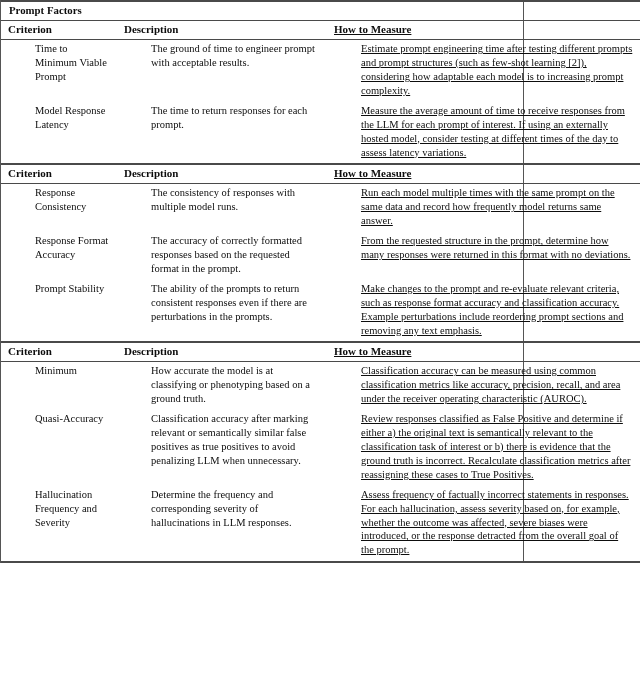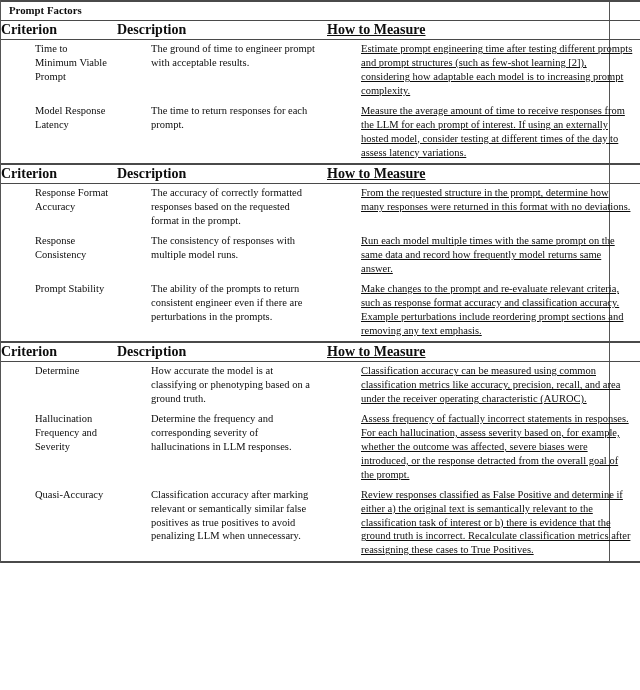--- a/index.html
+++ b/index.html
@@ -9,21 +9,21 @@
   }
   body {
     width: 640px;
     height: 690px;
     font-family: "Liberation Serif", "DejaVu Serif", serif;
     color: #0d0d0d;
     overflow: hidden;
   }
 
   .table-wrap {
-    width: 610px;
+    width: 524px;
     box-sizing: border-box;
   }
 
   table.spec-table {
     width: 640px;
     border-collapse: collapse;
     table-layout: fixed;
     font-size: 10.5px;
     line-height: 13.9px;
   }
@@ -54,22 +54,22 @@
     font-weight: bold;
     font-size: 10.8px;
     padding: 2px 0 2px 8px;
     border-bottom: 1.2px solid #4a4a4a;
     white-space: nowrap;
   }
 
   
   tr.colhead-row > td {
     font-weight: bold;
-    font-size: 14px;
-    padding: 2px 6px 2px 0;
+    font-size: 11px;
+    padding: 2px 6px 2px 7px;
     border-bottom: 1.2px solid #4a4a4a;
     vertical-align: top;
     white-space: nowrap;
     margin-left: 35px;
   }
 
   
   tr.body-row > td {
     vertical-align: top;
     padding: 2.5px 8px 3.5px 0;
@@ -135,90 +135,90 @@
         <tr class="rule-bottom">
           <td colspan="3"></td>
         </tr>
         <tr class="colhead-row">
           <td class="col-criterion">Criterion</td>
           <td class="col-description">Description</td>
           <td class="col-measure">How to Measure</td>
         </tr>
         <tr class="body-row">
           <td class="col-criterion">
+            <span class="cell-text">Response Consistency</span>
+          </td>
+          <td class="col-description">
+            <span class="cell-text">The consistency of responses with multiple model runs.</span>
+          </td>
+          <td class="col-measure">
+            <span class="cell-text">Run each model multiple times with the same prompt on the same data and record how frequently model returns same answer.</span>
+          </td>
+        </tr>
+        <tr class="body-row">
+          <td class="col-criterion">
             <span class="cell-text">Response Format Accuracy</span>
           </td>
           <td class="col-description">
             <span class="cell-text">The accuracy of correctly formatted responses based on the requested format in the prompt.</span>
           </td>
           <td class="col-measure">
             <span class="cell-text">From the requested structure in the prompt, determine how many responses were returned in this format with no deviations.</span>
           </td>
         </tr>
         <tr class="body-row">
           <td class="col-criterion">
-            <span class="cell-text">Response Consistency</span>
-          </td>
-          <td class="col-description">
-            <span class="cell-text">The consistency of responses with multiple model runs.</span>
-          </td>
-          <td class="col-measure">
-            <span class="cell-text">Run each model multiple times with the same prompt on the same data and record how frequently model returns same answer.</span>
-          </td>
-        </tr>
-        <tr class="body-row">
-          <td class="col-criterion">
             <span class="cell-text">Prompt Stability</span>
           </td>
           <td class="col-description">
-            <span class="cell-text">The ability of the prompts to return consistent engineer even if there are perturbations in the prompts.</span>
+            <span class="cell-text">The ability of the prompts to return consistent responses even if there are perturbations in the prompts.</span>
           </td>
           <td class="col-measure">
             <span class="cell-text">Make changes to the prompt and re-evaluate relevant criteria, such as response format accuracy and classification accuracy. Example perturbations include reordering prompt sections and removing any text emphasis.</span>
           </td>
         </tr>
         <tr class="rule-bottom">
           <td colspan="3"></td>
         </tr>
         <tr class="colhead-row">
           <td class="col-criterion">Criterion</td>
           <td class="col-description">Description</td>
           <td class="col-measure">How to Measure</td>
         </tr>
         <tr class="body-row">
           <td class="col-criterion">
-            <span class="cell-text">Determine</span>
+            <span class="cell-text">Minimum</span>
           </td>
           <td class="col-description">
             <span class="cell-text">How accurate the model is at classifying or phenotyping based on a ground truth.</span>
           </td>
           <td class="col-measure">
             <span class="cell-text">Classification accuracy can be measured using common classification metrics like accuracy, precision, recall, and area under the receiver operating characteristic (AUROC).</span>
           </td>
         </tr>
         <tr class="body-row">
           <td class="col-criterion">
+            <span class="cell-text">Quasi-Accuracy</span>
+          </td>
+          <td class="col-description">
+            <span class="cell-text">Classification accuracy after marking relevant or semantically similar false positives as true positives to avoid penalizing LLM when unnecessary.</span>
+          </td>
+          <td class="col-measure">
+            <span class="cell-text">Review responses classified as False Positive and determine if either a) the original text is semantically relevant to the classification task of interest or b) there is evidence that the ground truth is incorrect. Recalculate classification metrics after reassigning these cases to True Positives.</span>
+          </td>
+        </tr>
+        <tr class="body-row">
+          <td class="col-criterion">
             <span class="cell-text">Hallucination Frequency and Severity</span>
           </td>
           <td class="col-description">
             <span class="cell-text">Determine the frequency and corresponding severity of hallucinations in LLM responses.</span>
           </td>
           <td class="col-measure">
             <span class="cell-text">Assess frequency of factually incorrect statements in responses. For each hallucination, assess severity based on, for example, whether the outcome was affected, severe biases were introduced, or the response detracted from the overall goal of the prompt.</span>
-          </td>
-        </tr>
-        <tr class="body-row">
-          <td class="col-criterion">
-            <span class="cell-text">Quasi-Accuracy</span>
-          </td>
-          <td class="col-description">
-            <span class="cell-text">Classification accuracy after marking relevant or semantically similar false positives as true positives to avoid penalizing LLM when unnecessary.</span>
-          </td>
-          <td class="col-measure">
-            <span class="cell-text">Review responses classified as False Positive and determine if either a) the original text is semantically relevant to the classification task of interest or b) there is evidence that the ground truth is incorrect. Recalculate classification metrics after reassigning these cases to True Positives.</span>
           </td>
         </tr>
         <tr class="rule-bottom">
           <td colspan="3"></td>
         </tr>
       </tbody>
   </table>
 </div>
 
 </body></html>

